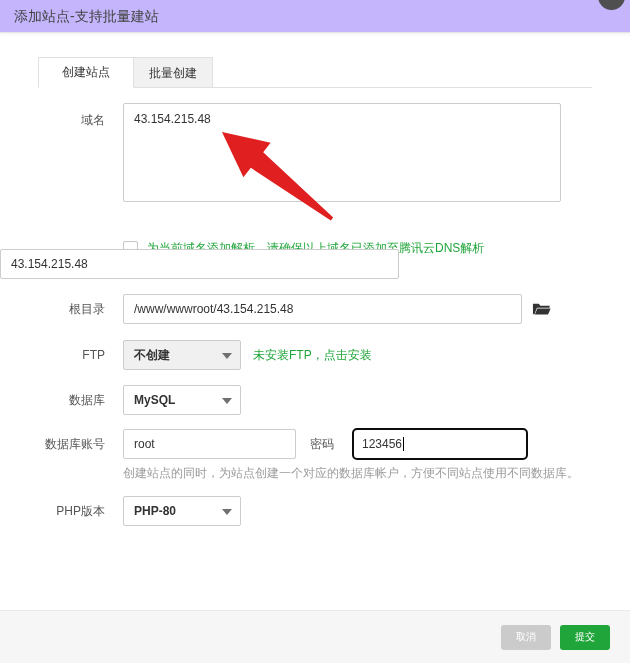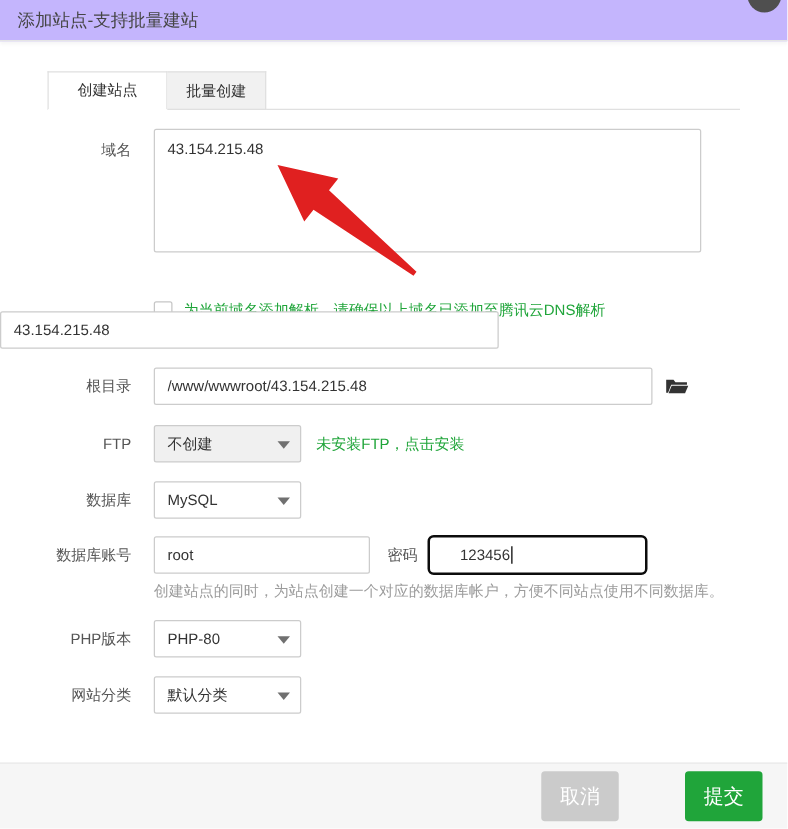--- a/index.html
+++ b/index.html
@@ -29,49 +29,49 @@
   textarea.domain { width:438px; height:99px; border:1px solid #ccc; border-radius:2px;
     padding:8px 10px; font-size:12px; color:#333; resize:none; outline:none;
     font-family:"Liberation Sans","DejaVu Sans",sans-serif; }
   input.txt { height:30px; border:1px solid #ccc; border-radius:2px; padding:0 10px;
     font-size:12px; color:#333; outline:none; background:#fff;
     font-family:"Liberation Sans","DejaVu Sans",sans-serif; }
   .w-long { width:399px; }
   .w-user { width:173px; }
 
   .select { position:relative; width:118px; height:30px; border:1px solid #ccc; border-radius:2px;
-    background:#fff; line-height:28px; padding:0 22px 0 10px; color:#333; cursor:pointer; }
+    background:#fff; line-height:28px; padding:0 22px 0 10px; color:#333; cursor:pointer;font-weight:bold; }
   .select.gray { background:#f0f0f0; }
   .caret-down { position:absolute; right:8px; top:12px; width:0; height:0;
     border-left:5px solid transparent; border-right:5px solid transparent; border-top:6px solid #707070; }
 
   .green { color:#20a53a; }
   .hint-link { margin-left:12px; cursor:pointer; }
 
   .checkbox { width:15px; height:15px; border:1px solid #c6c6c6; border-radius:2px;
     background:#fff; margin-right:9px; flex:0 0 15px; cursor:pointer; }
 
-  .pwd-label { margin-left:14px; margin-right:8px; color:#555; }
+  .pwd-label { margin-left:14px; margin-right:18px; color:#555; }
   .pwd-box { display:flex; align-items:center; width:176px; height:32px; border:2px solid #0c0c0c;
-    border-radius:5px; background:#fff; padding:0 24px; }
+    border-radius:5px; background:#fff; padding:0 8px; }
   .caret-bar { display:inline-block; width:1px; height:14px; background:#000; margin-left:1px; }
 
   .helper { position:absolute; left:123px; top:465px; color:#9c9c9c; }
 
   .folder-btn { margin-left:10px; cursor:pointer; display:inline-flex; align-items:center; }
 
   
   .arrow-overlay { position:absolute; left:210px; top:122px; width:135px; height:105px; z-index:5; pointer-events:none; }
 
   
   .footer { position:absolute; left:0; bottom:0; width:100%; height:53px; background:#f6f6f6;
     border-top:1px solid #e9e9e9; display:flex; align-items:center; justify-content:flex-end;
     padding-right:20px; gap:9px; }
-  .btn { height:40px; padding:0 15px; border:none; border-radius:3px; font-size:16px; color:#fff;
-    cursor:pointer; font-family:"Liberation Sans","DejaVu Sans",sans-serif;margin-left:44px; }
+  .btn { height:25px; padding:0 15px; border:none; border-radius:3px; font-size:10px; color:#fff;
+    cursor:pointer; font-family:"Liberation Sans","DejaVu Sans",sans-serif; }
   .btn-cancel { background:#cbcbcb; }
   .btn-submit { background:#20a53a; }
 
   
   .r-domain { top:103px; align-items:flex-start; }
   .r-domain .lbl { padding-top:9px; }
   .r-check { position:absolute; left:123px; top:208px; display:flex; align-items:center;margin-top:32px; }
   .r-note { top:249px; }
   .r-root { top:294px; }
   .r-ftp { top:340px; }
@@ -154,26 +154,19 @@
   <div class="helper">创建站点的同时，为站点创建一个对应的数据库帐户，方便不同站点使用不同数据库。</div>
 
   <div class="row r-php">
     <div class="lbl">PHP版本</div>
     <div class="select">
       <span>PHP-80</span>
       <span class="caret-down"></span>
     </div>
   </div>
 
-  <div class="row r-cat">
-    <div class="lbl">网站分类</div>
-    <div class="select">
-      <span>默认分类</span>
-      <span class="caret-down"></span>
-    </div>
-  </div>
 
   <div class="footer">
     <button class="btn btn-cancel">取消</button>
     <button class="btn btn-submit">提交</button>
   </div>
 
 </div>
 
 </body></html>

